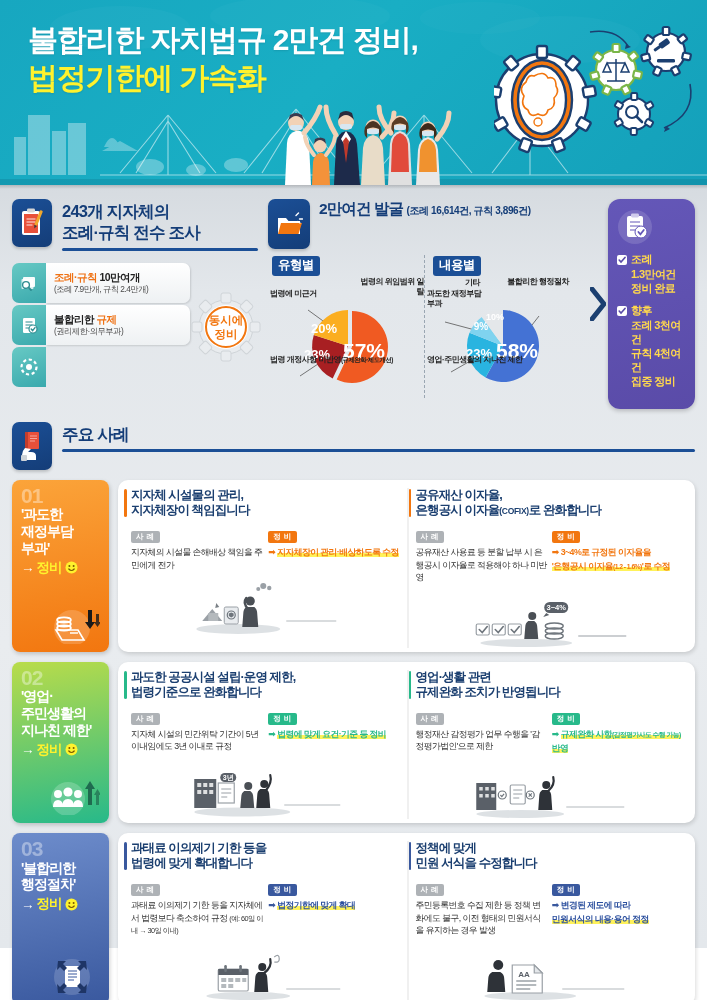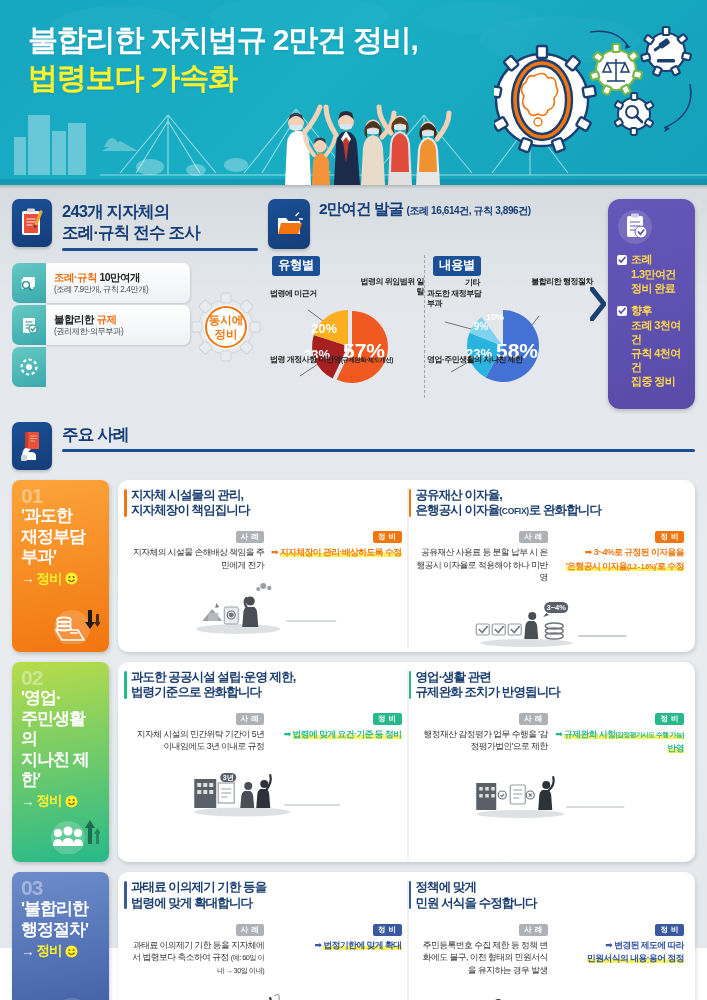--- a/index.html
+++ b/index.html
@@ -137,21 +137,21 @@
   .case-tab {
     width:97px; border-radius:8px; padding:7px 9px 8px;
     position:relative; overflow:hidden; flex:0 0 auto;
     box-shadow: 1px 2px 4px rgba(0,0,0,.18);
     display:flex; flex-direction:column;
   }
   .case-tab.c1 { background: linear-gradient(170deg,#fba43a,#f2760f); }
   .case-tab.c2 { background: linear-gradient(170deg,#b9dc4a,#27b98a); }
   .case-tab.c3 { background: linear-gradient(170deg,#6d8ccb,#39589e); }
   .case-num { font-size:21px; font-weight:800; color:rgba(255,255,255,.38); line-height:.9; letter-spacing:-1px;}
-  .case-tab-title { font-size:17px; font-weight:800; color:#ffffff; letter-spacing:-1px; line-height:1.2; margin-top:1px;}
+  .case-tab-title { font-size:14px; font-weight:800; color:#ffffff; letter-spacing:-1px; line-height:1.2; margin-top:1px;}
   .case-arrow { font-size:13.5px; font-weight:800; color:#ffffff; letter-spacing:-1px; margin-top:2px; display:flex; align-items:center; gap:3px;}
   .case-arrow .jb { color:#fff22d; }
   .case-tab-art { margin-top:auto; display:flex; justify-content:flex-end; padding-top:4px;}
 
   .case-card {
     flex:1 1 auto; background:#ffffff; border-radius:10px;
     box-shadow: 1px 2px 4px rgba(0,0,0,.14);
     display:flex; padding:8px 6px 4px;
   }
   .case-half { width:50%; padding:0 5px 0 7px; position:relative; }
@@ -159,21 +159,21 @@
   .case-half::before {
     content:""; position:absolute; left:0px; top:1px; width:2.5px; height:28px; border-radius:2px;
   }
   .case-half.bar-o::before { background:#f2760f; }
   .case-half.bar-g::before { background:#27b98a; }
   .case-half.bar-b::before { background:#39589e; }
   .case-h-title { font-size:12.5px; font-weight:800; letter-spacing:-0.9px; line-height:1.26; }
   .case-h-title.o { color:#1b3f70; }
   .case-h-title .tiny { font-size:8.5px; font-weight:700; letter-spacing:-0.3px;}
   .case-cols { display:flex; margin-top:6px; gap:4px; }
-  .case-c { width:50%;text-align:right; }
+  .case-c { width:50%; }
   .tag {
     display:inline-block; font-size:7.5px; font-weight:800; letter-spacing:0.5px;
     padding:1px 5px; border-radius:2px; margin-bottom:3px; color:#ffffff;
   }
   .tag.gray { background:#aeb2b6; }
   .tag.orange { background:#f2760f; }
   .tag.green { background:#27b98a; }
   .tag.blue { background:#39589e; }
   .case-txt { font-size:8.8px; color:#333; letter-spacing:-0.55px; line-height:1.42;}
   .case-txt .xs { font-size:7.3px; }
@@ -230,21 +230,21 @@
       <ellipse cx="196" cy="95" rx="10" ry="6"></ellipse>
       <ellipse cx="236" cy="90" rx="12" ry="7"></ellipse>
       <path d="M104 72 q8 -18 16 0 z"></path>
       <path d="M120 66 l18 10 h-36 z"></path>
     </g>
     <rect x="0" y="104" width="707" height="6" fill="#0d7a92" opacity=".35"></rect>
   </svg>
 
   <div class="hero-title">
     <div class="hero-line1">불합리한 자치법규 2만건 정비,</div>
-    <div class="hero-line2">법령보다 가속화</div>
+    <div class="hero-line2">법정기한에 가속화</div>
   </div>
 
   <svg class="hero-people" width="180" height="110" viewBox="0 0 180 110">
     <g>
 
       <path d="M18 56 q-8 2 -9 12 l-2 42 h26 l-2-42 q-1-10-9-12z" fill="#ffffff"></path>
       <circle cx="18" cy="48" r="8" fill="#f2d2b6"></circle>
       <path d="M10 46 q8-10 16 0 l-2-6 q-6-4-12 0z" fill="#3b3b4f"></path>
       <path d="M26 58 q12-14 16-26" stroke="#f2d2b6" stroke-width="5" fill="none" stroke-linecap="round"></path>
       <rect x="12" y="50" width="12" height="5" rx="2" fill="#d8e7f2"></rect>
@@ -610,21 +610,21 @@
 
               <path d="M0 0 L-33.5 -13.3 A36 36 0 0 1 -21.2 -29.1 Z" fill="#7fd3ef"></path>
 
               <path d="M0 0 L-21.2 -29.1 A36 36 0 0 1 0 -36 Z" fill="#e4e7ea"></path>
             </g>
             <text x="88" y="82" text-anchor="middle" font-family="Liberation Sans, sans-serif" font-size="21" font-weight="bold" fill="#ffffff">58%</text>
             <text x="50" y="82" text-anchor="middle" font-family="Liberation Sans, sans-serif" font-size="13" font-weight="bold" fill="#ffffff">23%</text>
             <text x="52" y="54" text-anchor="middle" font-family="Liberation Sans, sans-serif" font-size="10" font-weight="bold" fill="#ffffff">9%</text>
             <text x="66" y="44" text-anchor="middle" font-family="Liberation Sans, sans-serif" font-size="9" font-weight="bold" fill="#ffffff">10%</text>
           </svg>
-          <div style="position:absolute; left:104px; top:22px; width:64px; text-align:right; font-size:8px; font-weight:700; color:#222; letter-spacing:-.5px; line-height:1.25;">
+          <div style="position:absolute; left:80px; top:22px; width:64px; text-align:right; font-size:8px; font-weight:700; color:#222; letter-spacing:-.5px; line-height:1.25;">
             <span>불합리한 행정절차</span>
           </div>
           <div style="position:absolute; left:40px; top:22px; font-size:8px; font-weight:700; color:#222; letter-spacing:-.5px;">
             <span>기타</span>
           </div>
           <div style="position:absolute; left:2px; top:34px; font-size:8px; font-weight:700; color:#222; letter-spacing:-.5px; line-height:1.25; width:60px;">
             <span>과도한 재정부담 부과</span>
           </div>
           <div style="position:absolute; left:2px; top:100px; font-size:8px; font-weight:700; color:#222; letter-spacing:-.5px; line-height:1.25;">
             <span>영업·주민생활의 지나친 제한</span>

